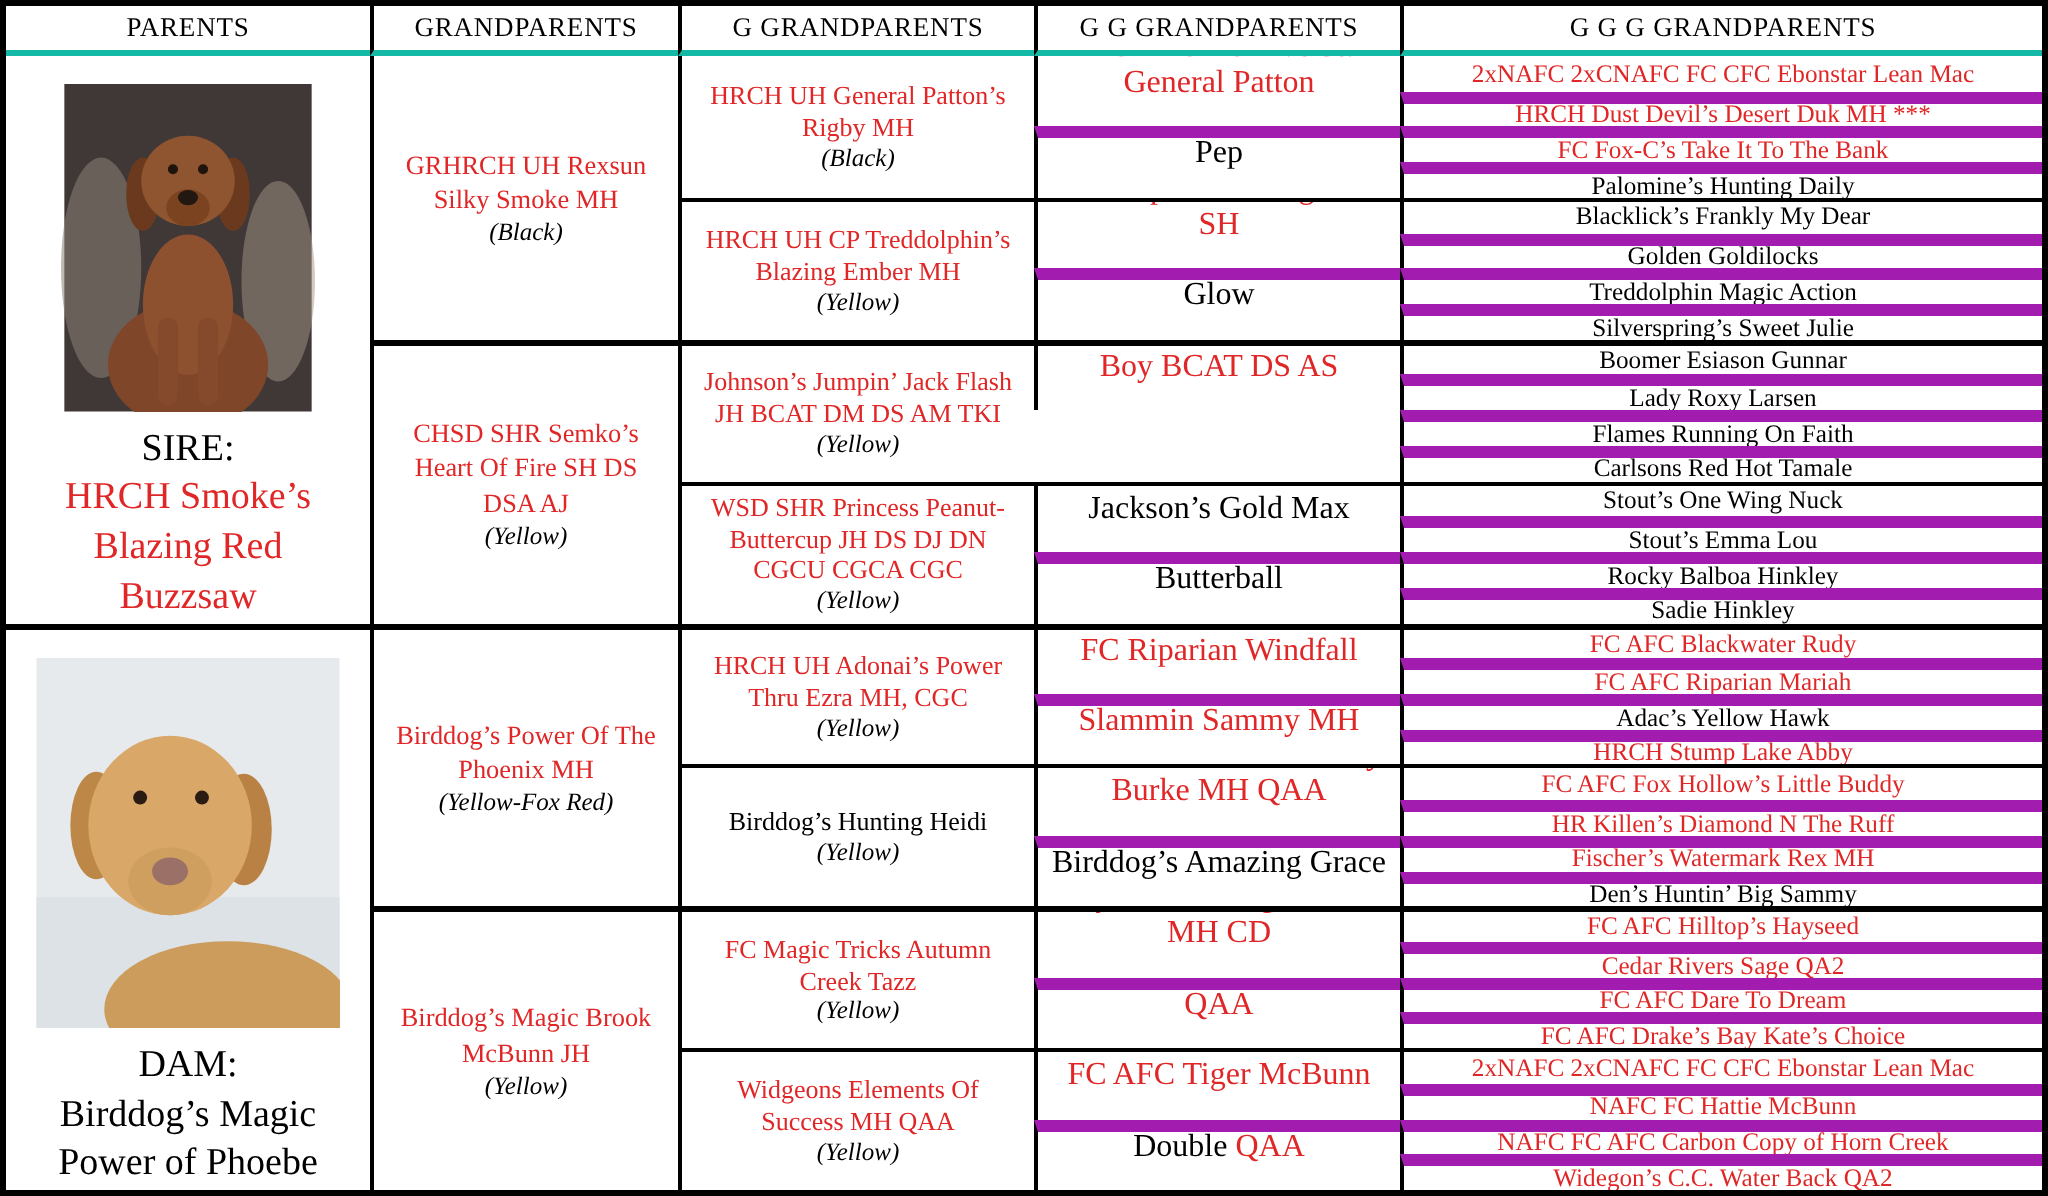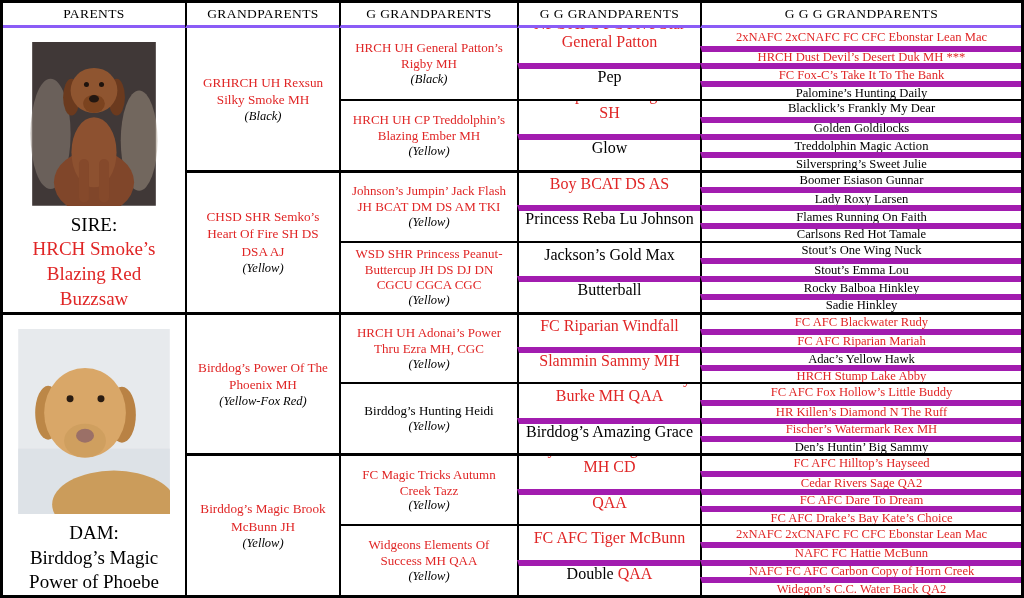--- a/index.html
+++ b/index.html
@@ -19,21 +19,21 @@
   .cell {
     display:flex; flex-direction:column;
     align-items:center; justify-content:center;
     text-align:center; overflow:hidden;
     line-height:1.15;
   }
   .bl { border-left:2px solid #000; }
   .t1 { border-top:6px solid #a21caf; }
   .t2 { border-top:2px solid #000; }
   .t3 { border-top:3px solid #000; }
-  .hdr { border-bottom:3px solid #8b5cf6; font-size:13.5px; letter-spacing:.4px; }
+  .hdr { border-bottom:3px solid #14b8a6; font-size:13.5px; letter-spacing:.4px; }
   .red { color:#e02626; }
   .note { font-style:italic; font-size:12.5px; color:#000; display:block; }
   .c2 { font-size:13.2px; padding:0 8px; line-height:1.3; }
   .c3 { font-size:13px;   padding:0 6px; line-height:1.22; }
   .c4 { font-size:16px;   padding:12px 6px; line-height:1.15;justify-content:flex-end; }
   .c5 { font-size:12.6px; line-height:1; padding:0 2px; white-space:nowrap; }
   .blockline { display:block; }
   .parent { justify-content:flex-start; padding-top:14px; }
   .caption { font-size:19px; line-height:1.3; margin-top:7px; padding:0 20px; }
   .photo { display:block; }
@@ -159,23 +159,20 @@
   </div>
   <div class="cell c4 bl t2" style="grid-row:6/8;grid-column:4">
     <div><span class="red">HRCH UH CP Trddolphin Blazing Red SH</span></div>
   </div>
   <div class="cell c4 bl t1" style="grid-row:8/10;grid-column:4">
     <div><span>Treddolphin’s Autumn Glow</span></div>
   </div>
   <div class="cell c4 bl t3" style="grid-row:10/12;grid-column:4">
     <div><span class="red">Dare Johnson The Golden Boy BCAT DS AS</span></div>
   </div>
-  <div class="cell c4 bl t1" style="grid-row:12/14;grid-column:4">
-    <div><span>Princess Reba Lu Johnson</span></div>
-  </div>
   <div class="cell c4 bl t2" style="grid-row:14/16;grid-column:4">
     <div><span>Jackson’s Gold Max</span></div>
   </div>
   <div class="cell c4 bl t1" style="grid-row:16/18;grid-column:4">
     <div><span>Princess Madeline Butterball</span></div>
   </div>
   <div class="cell c4 bl t3" style="grid-row:18/20;grid-column:4">
     <div><span class="red">FC Riparian Windfall</span></div>
   </div>
   <div class="cell c4 bl t1" style="grid-row:20/22;grid-column:4">

